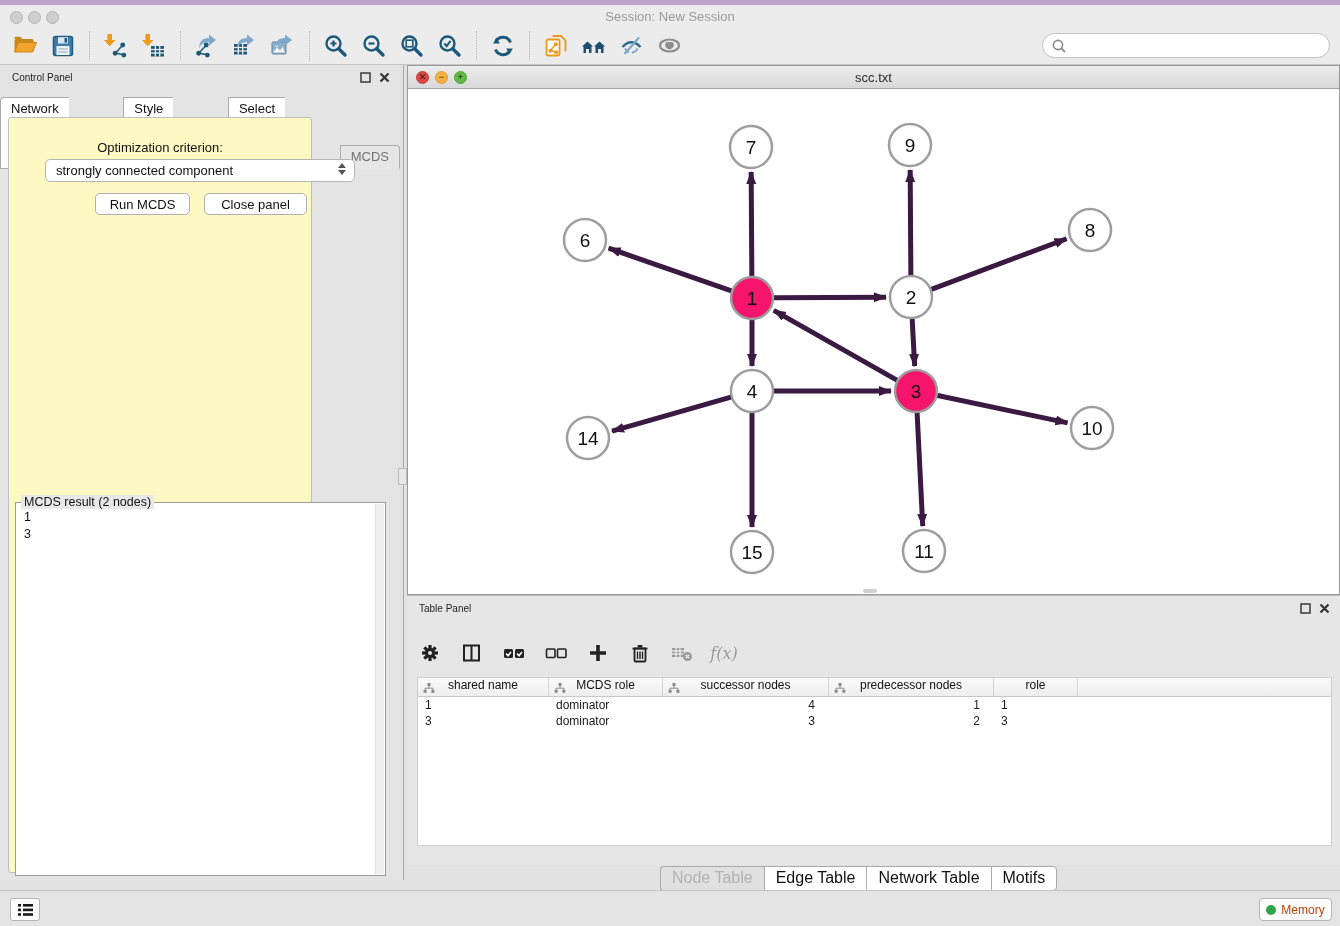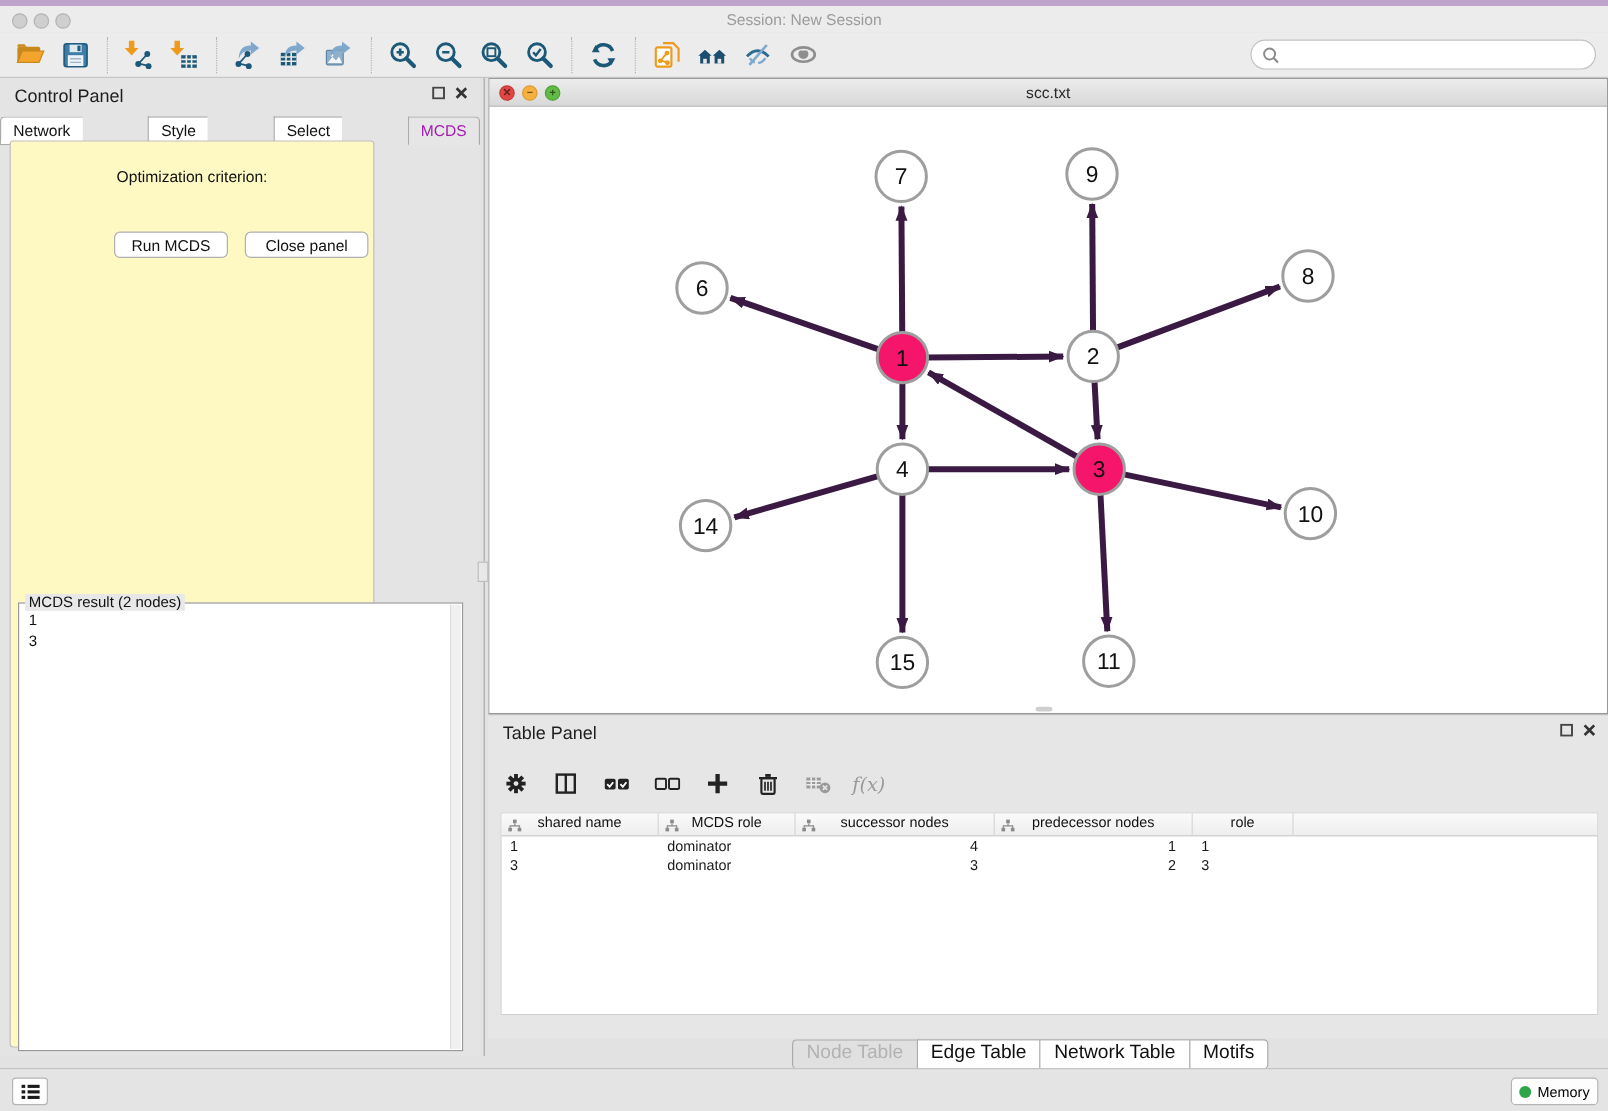--- a/index.html
+++ b/index.html
@@ -14,27 +14,27 @@
   .win-title { position:absolute; left:0; top:4px; width:100%; text-align:center; font-size:13px; color:#9b9b9b; }
   .toolbar { position:absolute; left:0; top:27px; width:1340px; height:38px; background:#ececec; border-bottom:1px solid #c6c6c6; display:flex; align-items:center; padding-left:6px; }
   .tb-btn { width:38px; height:34px; display:flex; align-items:center; justify-content:center; flex:0 0 auto; }
   .tb-sep { width:1px; height:30px; border-left:1px dotted #b4b4b4; margin:0 7px; flex:0 0 auto; }
   .searchbox { margin-left:auto; margin-right:10px; width:288px; height:25px; background:#fff; border:1px solid #c2c2c2; border-radius:13px; display:flex; align-items:center; padding-left:8px; }
   .searchbox input { border:none; outline:none; font-size:12px; width:240px; background:transparent; font-family:"Liberation Sans", sans-serif; }
 
   
   .control-panel { position:absolute; left:0; top:65px; width:400px; height:815px; background:#e4e4e4; }
   .panel-header { position:relative; height:30px; }
-  .panel-title { position:absolute; left:12px; top:7px; font-size:15px; color:#1e1e1e; }
+  .panel-title { position:absolute; left:12px; top:7px; font-size:10px; color:#1e1e1e; }
   .panel-ctrls { position:absolute; right:10px; top:7px; display:flex; gap:8px; align-items:center; }
   .tabs-row { position:absolute; left:0; top:32px; width:100%; display:flex; justify-content:space-between; }
   .tab { font-size:13px; padding:3px 10px 4px 10px; background:#fff; border:1px solid #ababab; border-right:none; color:#111; }
   .tab:first-child { border-top-left-radius:4px; }
   .tab:last-child { border-right:1px solid #ababab; border-top-right-radius:4px; }
-  .tab.selected { background:#e6e6e6; color:#a21caf; border-bottom-color:#e6e6e6; }
+  .tab.selected { background:#e6e6e6; color:#737373; border-bottom-color:#e6e6e6;margin-top:48px; }
   .content-pane { position:absolute; left:8px; top:52px; width:304px; height:756px; background:#fef9c3; border:1px solid #bfbfbf; border-radius:3px; }
   .opt-label { position:absolute; left:0; top:22px; width:100%; text-align:center; font-size:13px; color:#111; }
   .dropdown { position:absolute; left:36px; top:41px; width:310px; height:23px; background:#fff; border:1px solid #b5b5b5; border-radius:5px; font-size:13px; color:#111; display:flex; align-items:center; padding-left:10px; }
   .dd-arrows { position:absolute; right:8px; top:3px; display:flex; flex-direction:column; gap:2px; }
   .dd-arrows i { display:block; width:0; height:0; border-left:4px solid transparent; border-right:4px solid transparent; }
   .dd-up { border-bottom:5px solid #555; }
   .dd-down { border-top:5px solid #555; }
   .btn { position:absolute; height:22px; background:#fff; border:1px solid #b0b0b0; border-radius:5px; font-size:13px; color:#111; display:flex; align-items:center; justify-content:center; }
   .groupbox { position:absolute; left:6px; top:384px; width:371px; height:374px; border:1px solid #9a9a9a; background:#fff; }
   .group-legend { position:absolute; top:-8px; left:5px; background:#e8e8e8; padding:0 3px; font-size:12.5px; color:#111; }
@@ -69,21 +69,21 @@
 
   .bottom-tabs { position:absolute; left:660px; top:866px; display:flex; }
   .btab { font-size:16px; padding:2px 11px 3px 11px; background:#fff; border:1px solid #ababab; border-right:none; color:#111; }
   .btab:first-child { border-top-left-radius:4px; border-bottom-left-radius:4px; }
   .btab:last-child { border-right:1px solid #ababab; border-top-right-radius:4px; border-bottom-right-radius:4px; }
   .btab.selected { background:#e0e0e0; color:#b2b2b2; }
 
   
   .statusbar { position:absolute; left:0; top:890px; width:1340px; height:36px; background:#e4e4e4; border-top:1px solid #c4c4c4; }
   .sb-left-btn { position:absolute; left:10px; top:7px; width:30px; height:23px; background:#fdfdfd; border:1px solid #b5b5b5; border-radius:3px; display:flex; align-items:center; justify-content:center; }
-  .memory-btn { position:absolute; right:8px; top:7px; width:73px; height:23px; background:#fdfdfd; border:1px solid #b5b5b5; border-radius:4px; display:flex; align-items:center; justify-content:center; gap:5px; font-size:12px; color:#000000; }
+  .memory-btn { position:absolute; right:8px; top:7px; width:73px; height:23px; background:#fdfdfd; border:1px solid #b5b5b5; border-radius:4px; display:flex; align-items:center; justify-content:center; gap:5px; font-size:12px; color:#c2410c; }
   .mem-dot { width:10px; height:10px; border-radius:50%; background:#2fa54a; }
 </style>
 </head>
 <body>
 
 <div class="app">
   <div class="top-strip"></div>
 
   <div class="titlebar">
     <div class="traffic t-gray" style="left:10px"></div>
@@ -270,20 +270,27 @@
       </span>
     </div>
     <div class="tabs-row" id="cp-tabs">
         <div class="tab">Network</div>
         <div class="tab">Style</div>
         <div class="tab">Select</div>
         <div class="tab selected">MCDS</div>
       </div>
     <div class="content-pane">
       <div class="opt-label">Optimization criterion:</div>
+      <div class="dropdown">
+        <span>strongly connected component</span>
+        <span class="dd-arrows">
+            <i class="dd-up"></i>
+            <i class="dd-down"></i>
+          </span>
+      </div>
       <div class="btn" style="left:86px; top:75px; width:95px;">Run MCDS</div>
       <div class="btn" style="left:195px; top:75px; width:103px;">Close panel</div>
       <div class="groupbox">
         <span class="group-legend">MCDS result (2 nodes)</span>
         <div class="group-text" id="mcds-result-text">1
 3</div>
         <div class="group-scroll"></div>
       </div>
     </div>
   </div>

